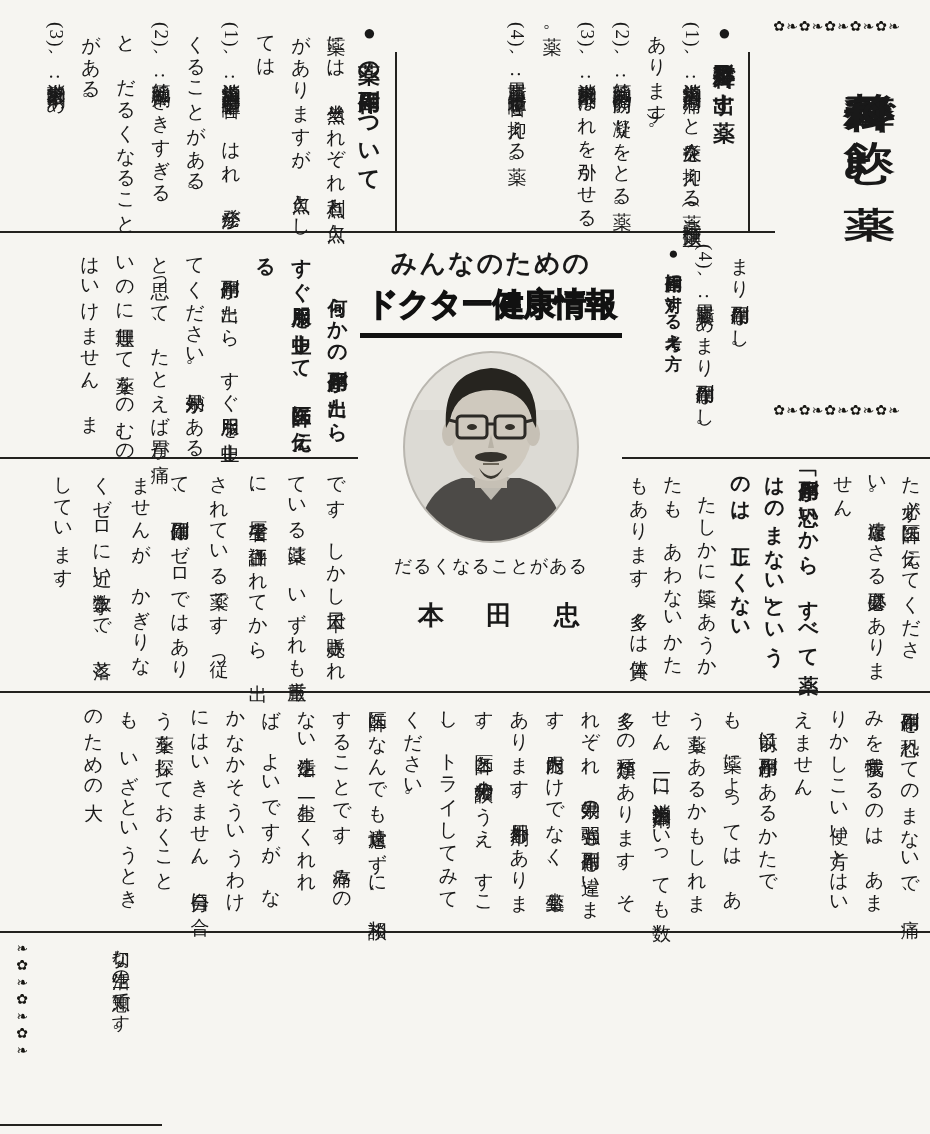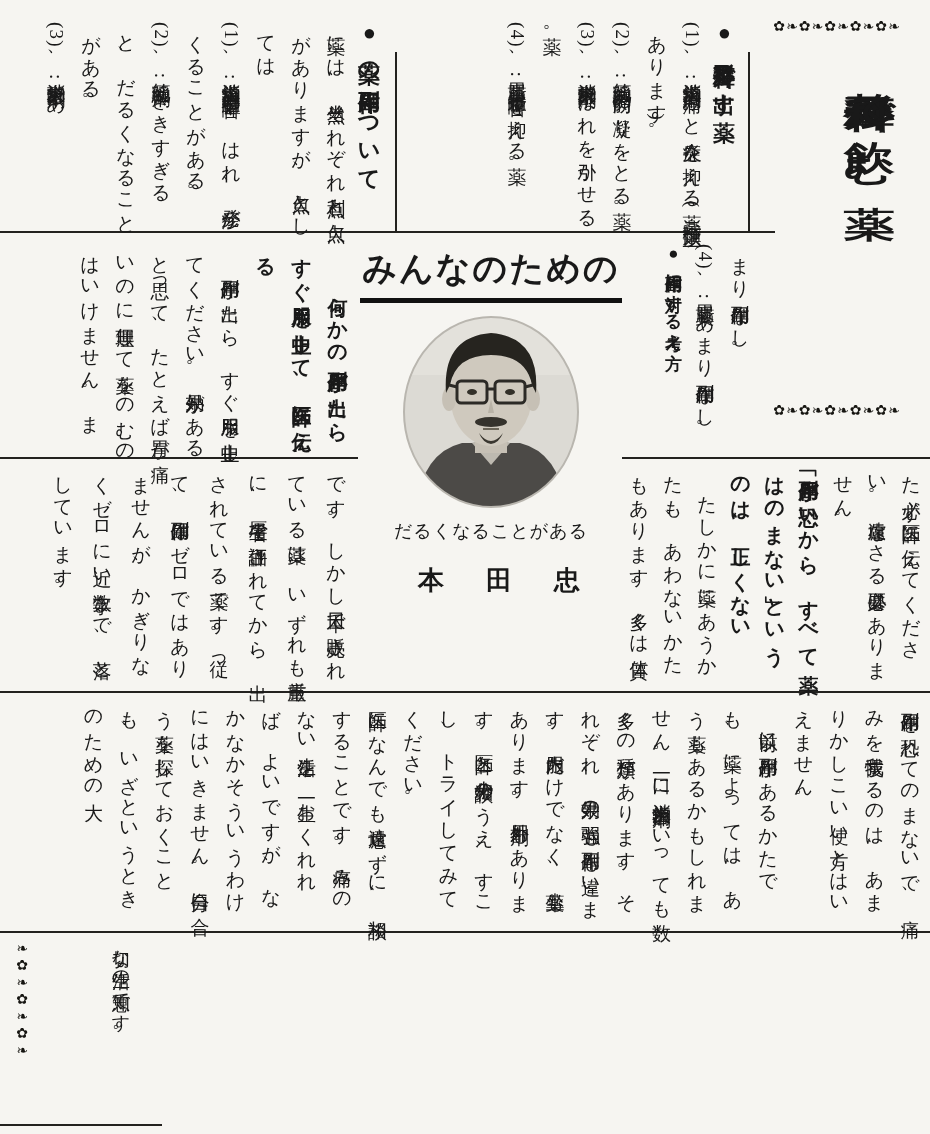--- a/index.html
+++ b/index.html
@@ -32,21 +32,21 @@
   #band1-sec2{left:2px;top:22px;height:208px;width:352px;}
   #band2-right{left:625px;top:244px;height:212px;width:133px;}
   #band2-left{left:2px;top:244px;height:213px;width:354px;}
   #band2-left .emph{line-height:36px;}
   #band3-right{left:622px;top:463px;height:213px;width:306px;line-height:34px;}
   #band3-right .emph{line-height:34px;}
   #band3-left{left:2px;top:463px;height:218px;width:354px;line-height:39px;}
   #band4{left:2px;top:697px;height:214px;width:926px;line-height:35.5px;}
   #band5{left:98px;top:936px;height:200px;width:40px;font-size:18px;letter-spacing:0.5px;}
   #feature-box{position:absolute;left:360px;top:240px;width:262px;height:436px;text-align:center;}
-  .fb-kicker{font-family:Liberation Sans, sans-serif;font-weight:bold;font-size:34px;letter-spacing:2px;margin-top:6px;}
+  .fb-kicker{font-family:Liberation Sans, sans-serif;font-weight:bold;font-size:26px;letter-spacing:2px;margin-top:6px;}
   .fb-logo{font-family:"Liberation Sans",sans-serif;font-weight:900;font-size:32px;letter-spacing:-1px;-webkit-text-stroke:1.3px #111;margin-top:2px;}
   .fb-rule{height:5px;background:#111;margin-top:6px;}
   .fb-photo{display:block;margin:12px auto 0;}
   .fb-clinic{font-size:18px;letter-spacing:1px;margin-top:10px;}
   .fb-name{font-weight:bold;font-size:26px;letter-spacing:42px;text-indent:20px;text-align:right;padding-left:8px;margin-top:20px;white-space:nowrap;}
 </style>
 </head>
 <body>
 
 <div id="page">
@@ -112,20 +112,21 @@
     <p>医師になんでも遠慮せずに、相談することです。痛みのない生活を、一生おくれれば、よいですが、なかなかそういうわけにはいきません。自分に合う薬を探しておくことも、いざというときのための大</p>
   </div>
 
   <div class="deco" id="deco-vert">❧✿❧✿❧✿❧</div>
   <div class="v body-text" id="band5">
     <p>切な生活の知恵です。</p>
   </div>
 
   <div id="feature-box">
     <div class="fb-kicker">みんなのための</div>
+    <div class="fb-logo">ドクター健康情報</div>
     <div class="fb-rule"></div>
 
     <svg class="fb-photo" width="178" height="194" viewBox="0 0 178 194">
       <defs>
         <clipPath id="oval">
             <ellipse cx="89" cy="97" rx="87" ry="95"></ellipse>
           </clipPath>
       </defs>
       <g clip-path="url(#oval)">
         <rect width="178" height="194" fill="#dcdad4"></rect>

